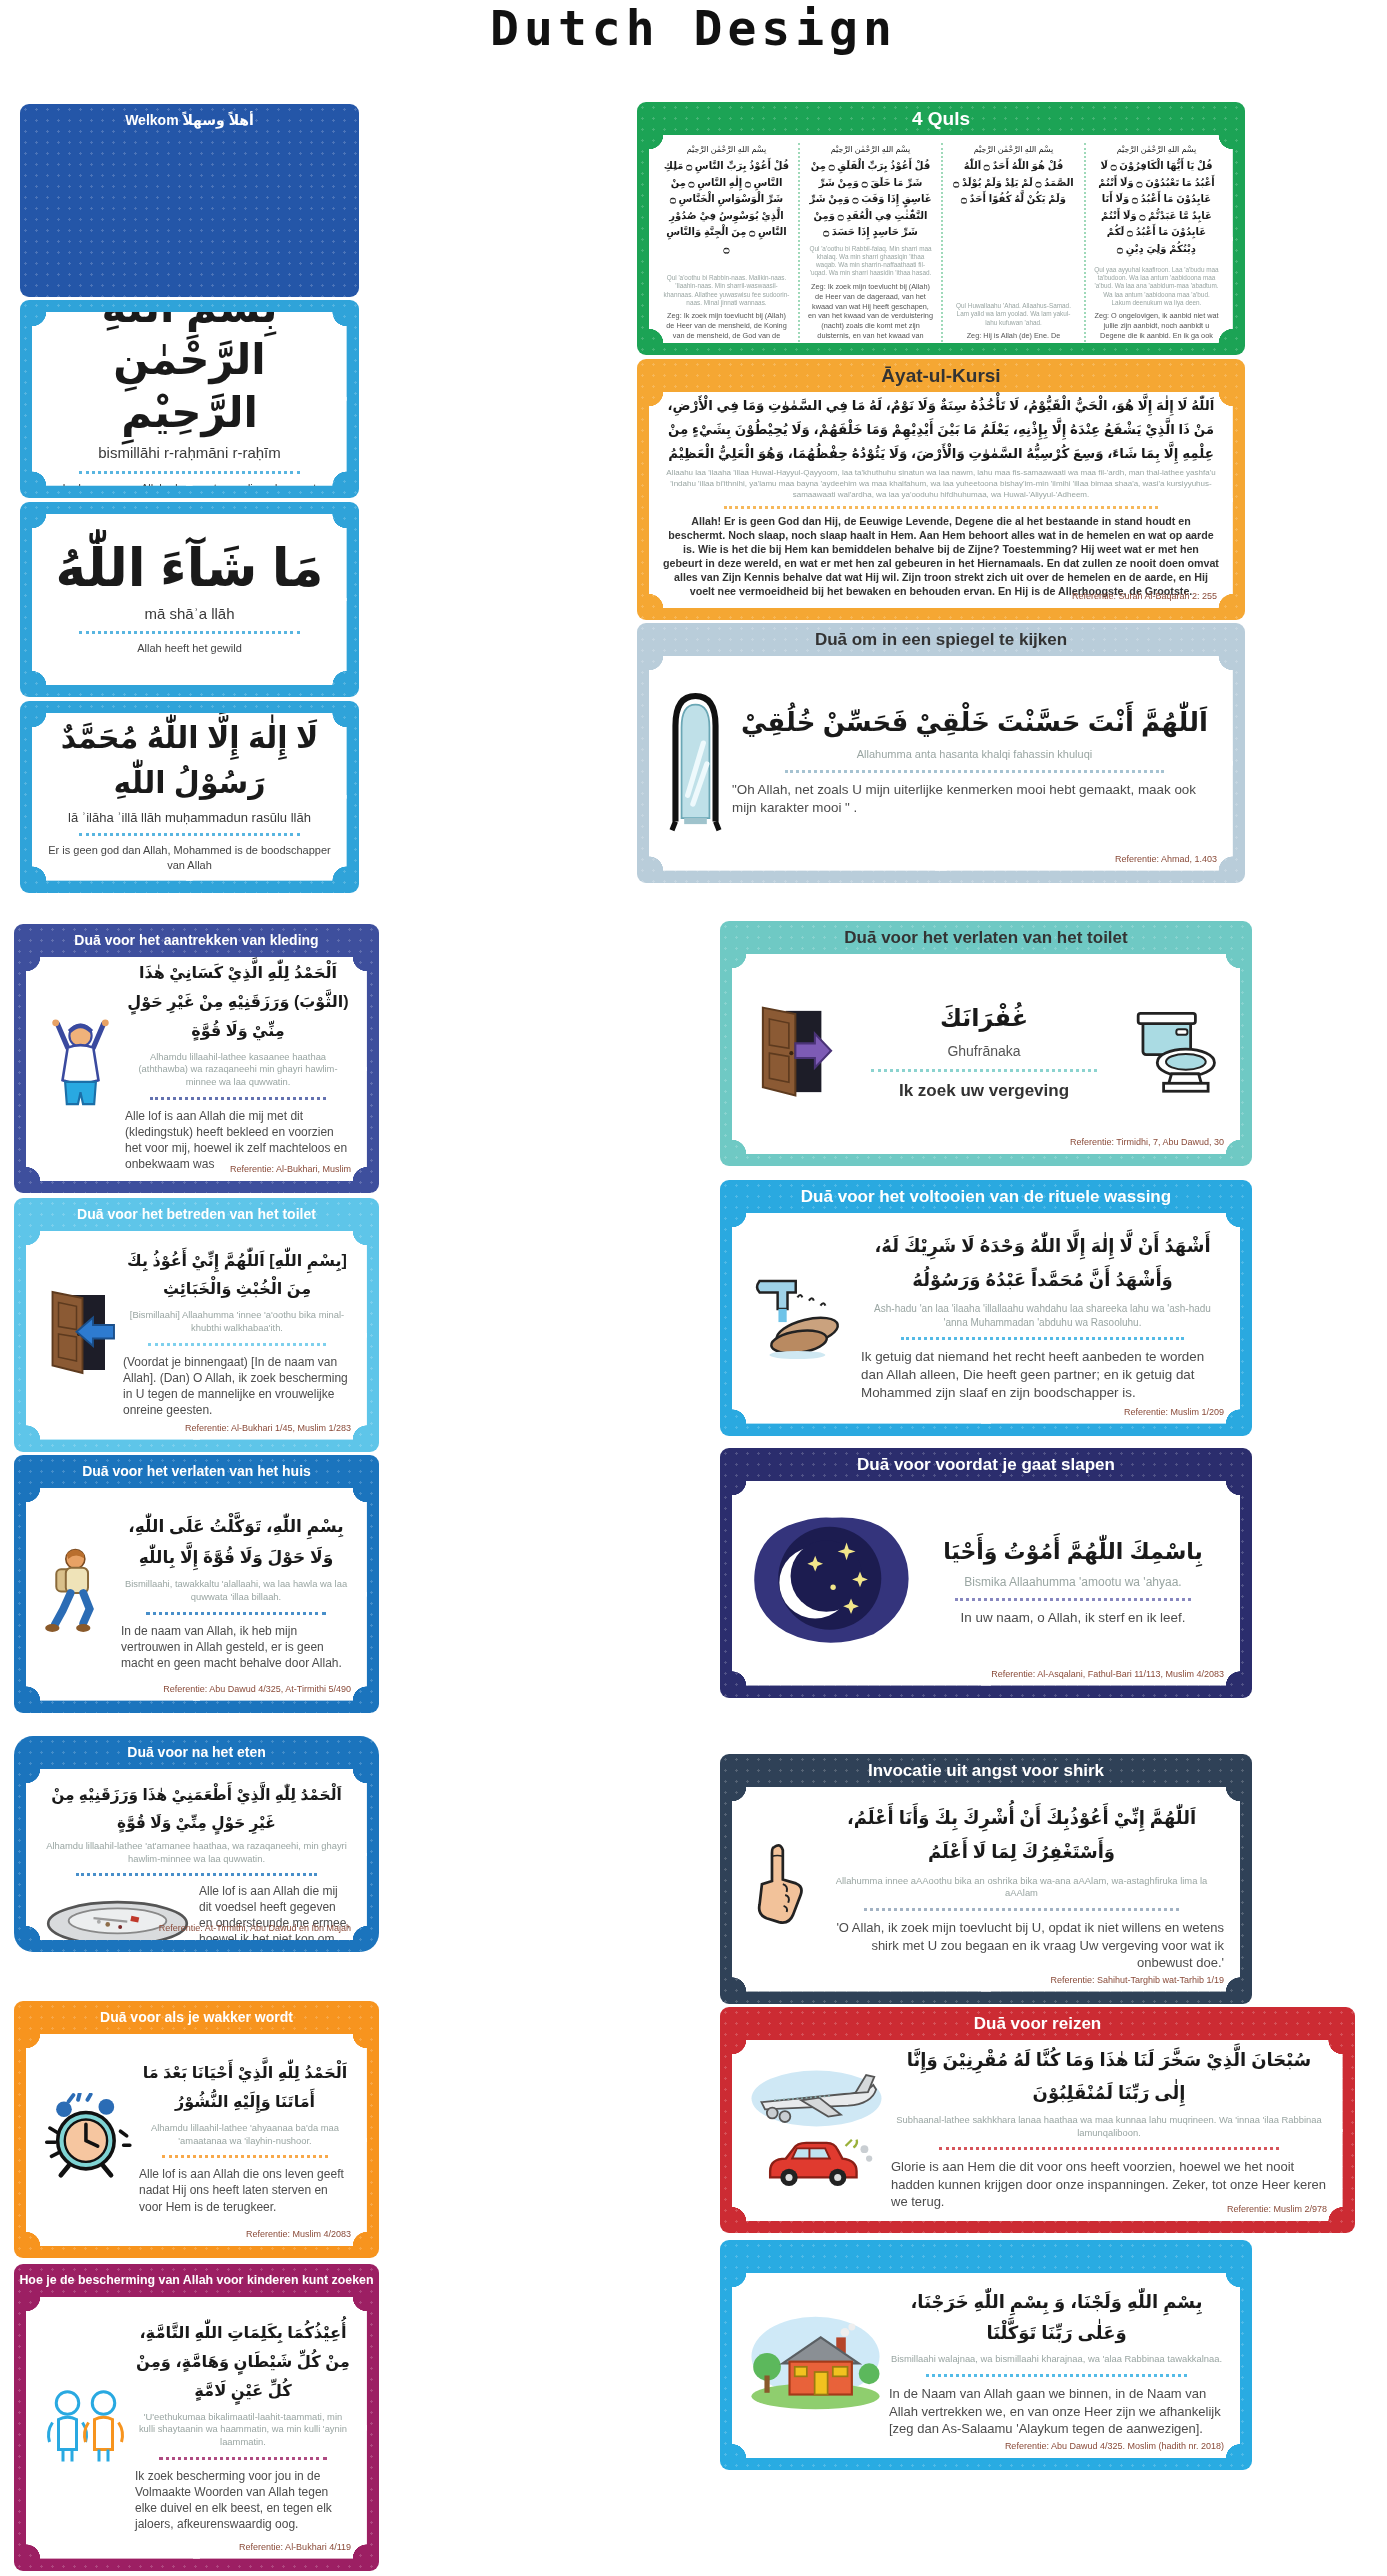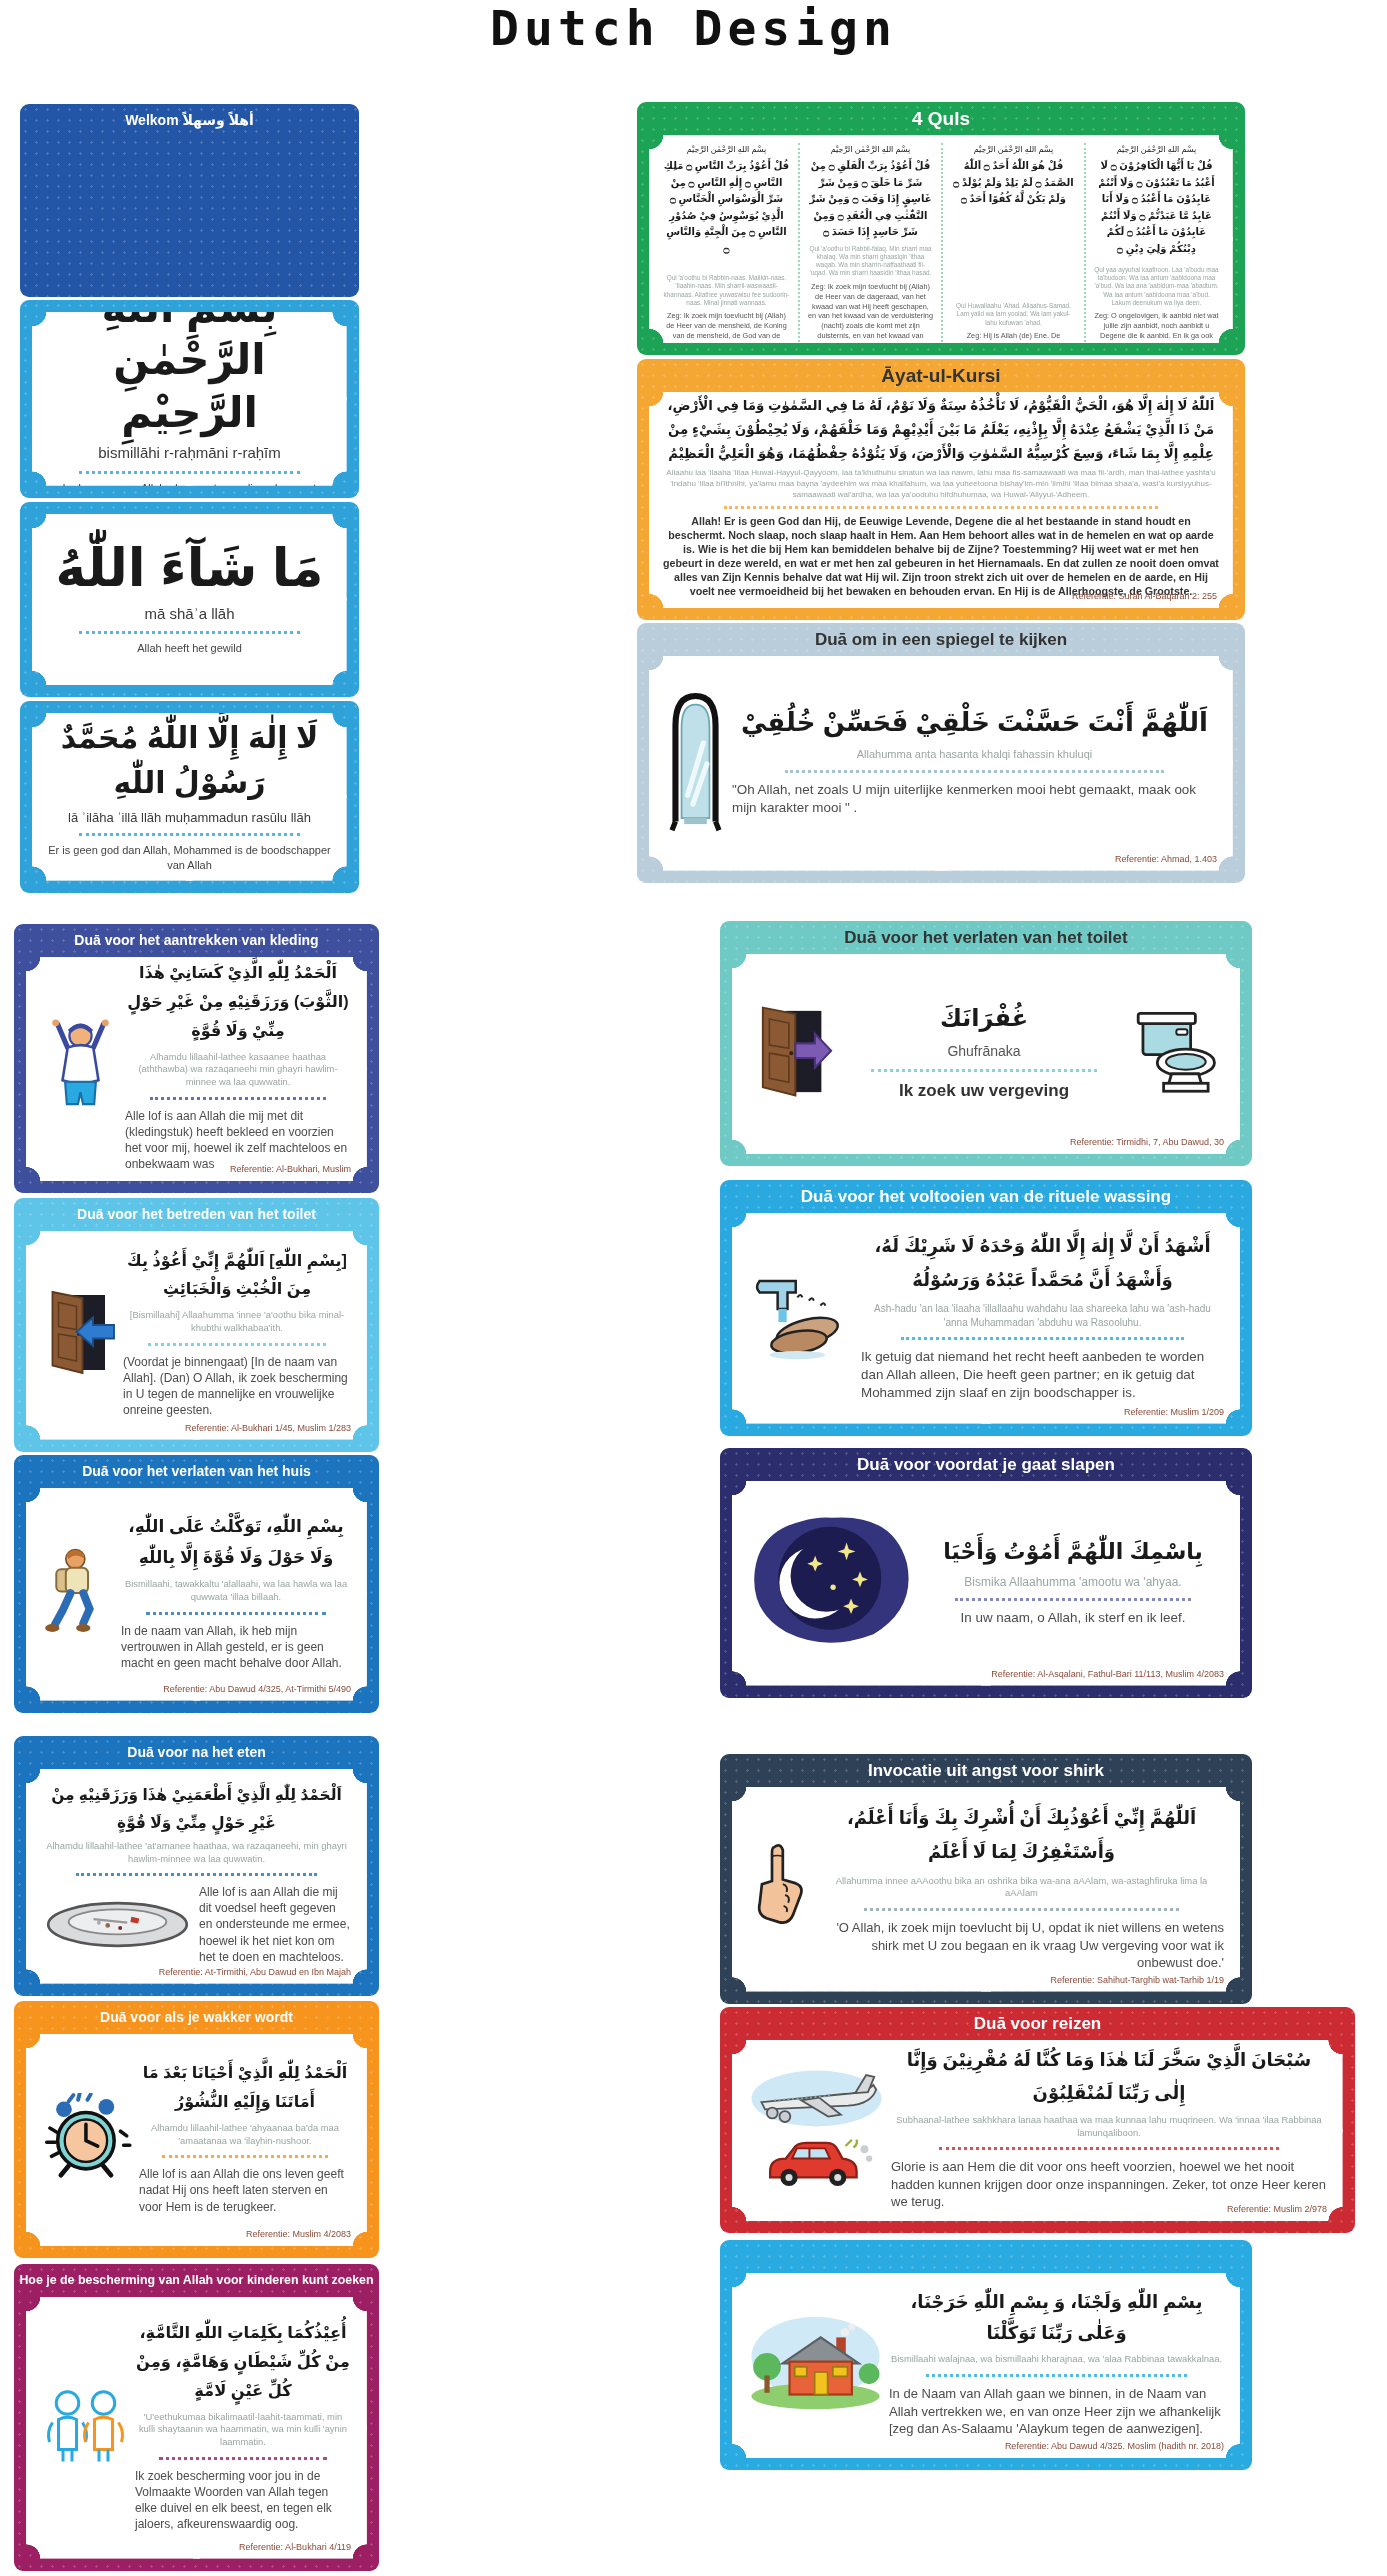--- a/index.html
+++ b/index.html
@@ -327,21 +327,21 @@
         <div class="arabic" dir="rtl" style="font-size:22px;line-height:1.6">بِاسْمِكَ اللّٰهُمَّ أَمُوْتُ وَأَحْيَا</div>
         <div class="translit" style="font-size:12px">Bismika Allaahumma 'amootu wa 'ahyaa.</div>
         <div class="dots" style="border-color:#6a6ab0"></div>
         <div class="dutch" style="font-size:13.4px">In uw naam, o Allah, ik sterf en ik leef.</div>
       </div>
     </div>
     <div class="ref">Referentie: Al-Asqalani, Fathul-Bari 11/113, Muslim 4/2083</div>
   </div>
 </section>
 
-<section class="card" style="left: 14px; top: 1736px; width: 365px; height: 260px; background-color: rgb(27, 116, 189);">
+<section class="card" style="left: 14px; top: 1736px; width: 365px; height: 216px; background-color: rgb(27, 116, 189); border-radius: 19px;">
   <h2 class="card-title">Duā voor na het eten</h2>
   <div class="panel eten-panel">
     <div class="arabic" dir="rtl" style="font-size:15.4px">اَلْحَمْدُ لِلّٰهِ الَّذِيْ أَطْعَمَنِيْ هٰذَا وَرَزَقَنِيْهِ مِنْ غَيْرِ حَوْلٍ مِنِّيْ وَلَا قُوَّةٍ</div>
     <div class="translit">Alhamdu lillaahil-lathee 'at'amanee haathaa, wa razaqaneehi, min ghayri hawlim-minnee wa laa quwwatin.</div>
     <div class="dots" style="border-color: rgb(27, 116, 189);"></div>
     <div class="row" style="height:auto;flex:1">
       <span class="icon">
         <svg viewBox="0 0 170 64" width="151" height="57">
           <ellipse cx="85" cy="32" rx="78" ry="24" fill="#d9dbdd" stroke="#555" stroke-width="3"></ellipse>
           <ellipse cx="85" cy="29" rx="55" ry="14" fill="#eceeef" stroke="#888" stroke-width="2"></ellipse>

